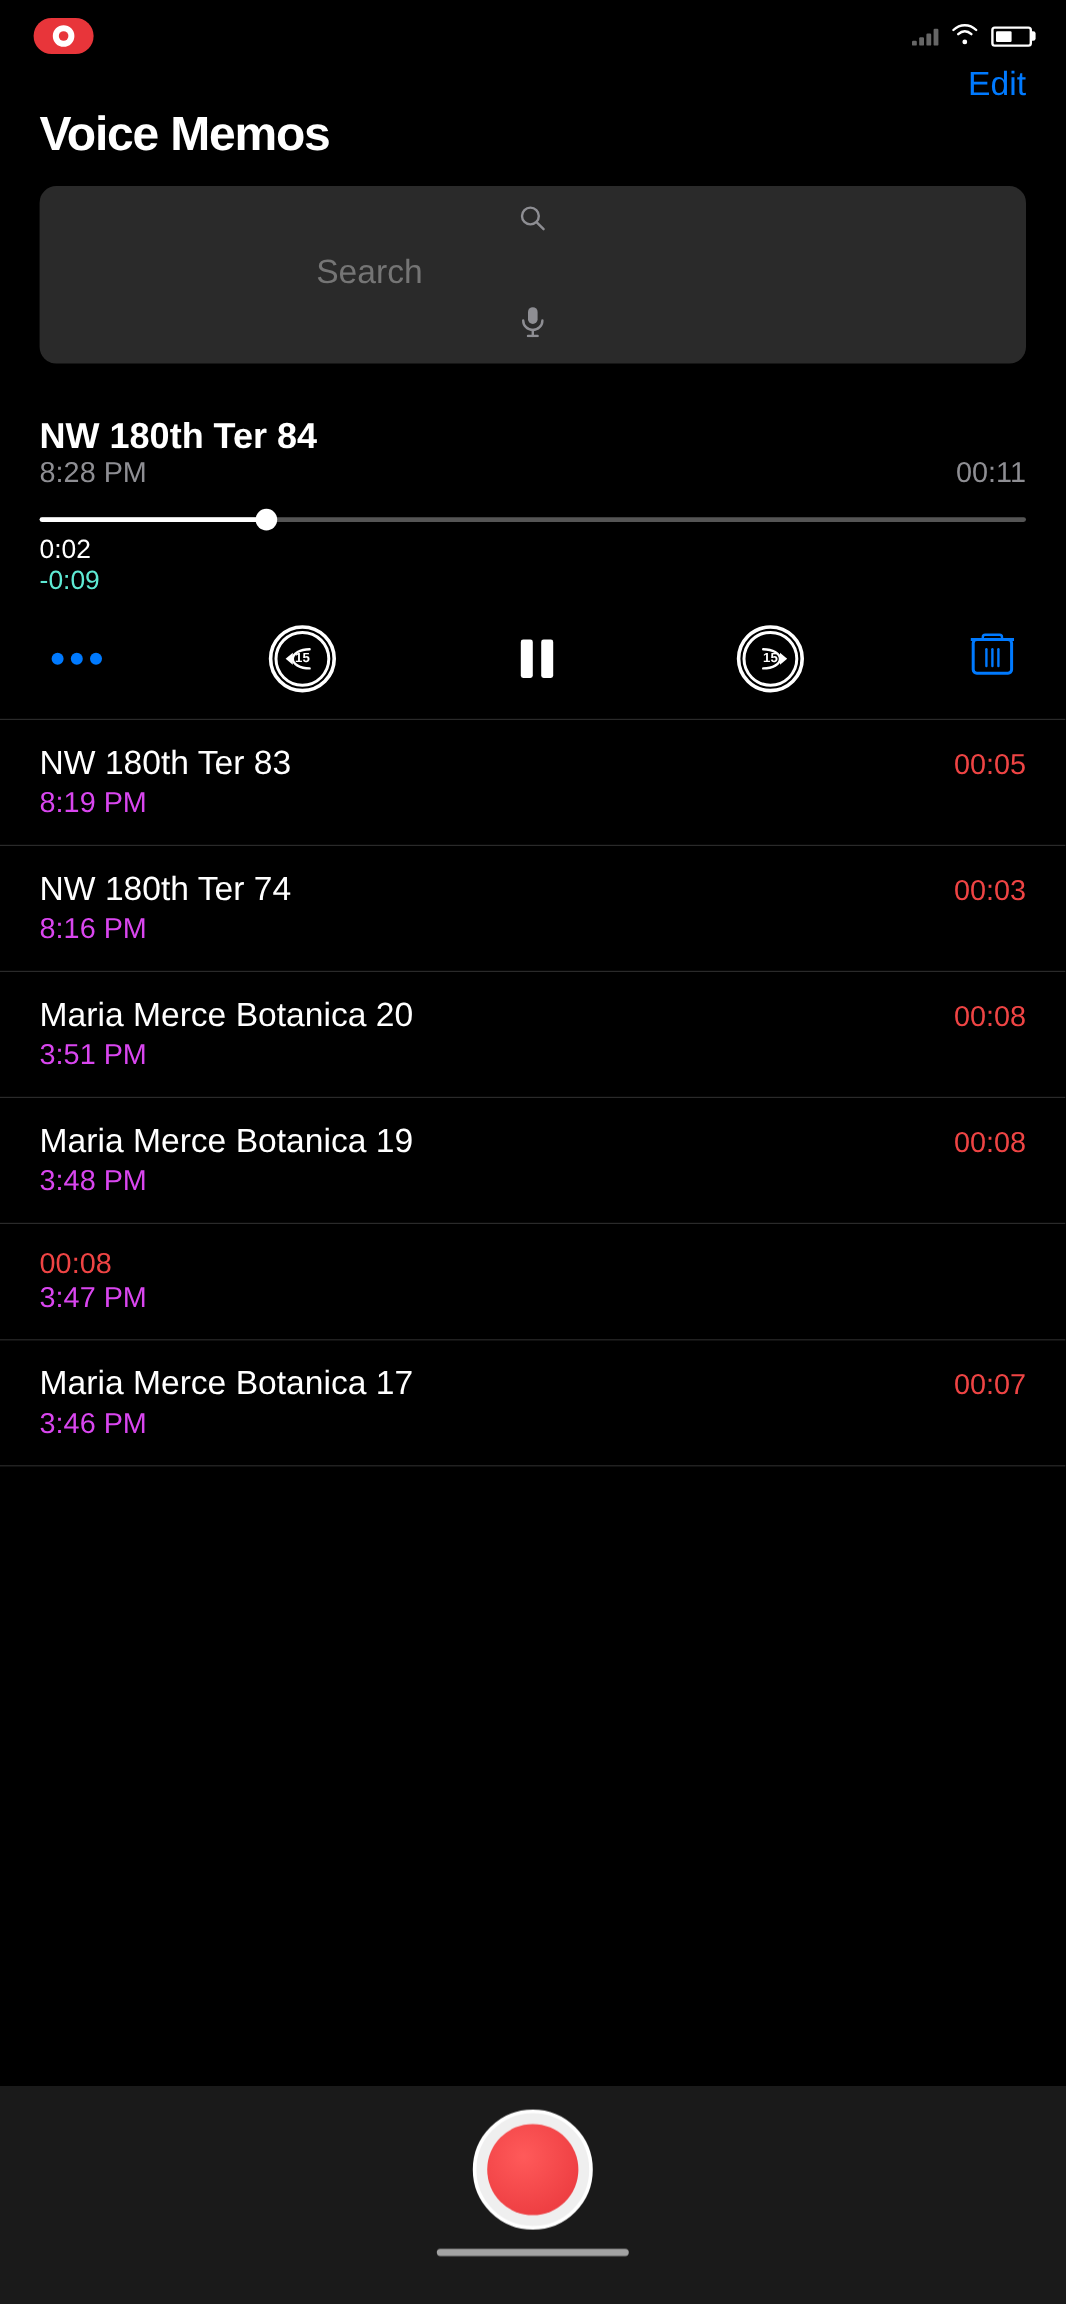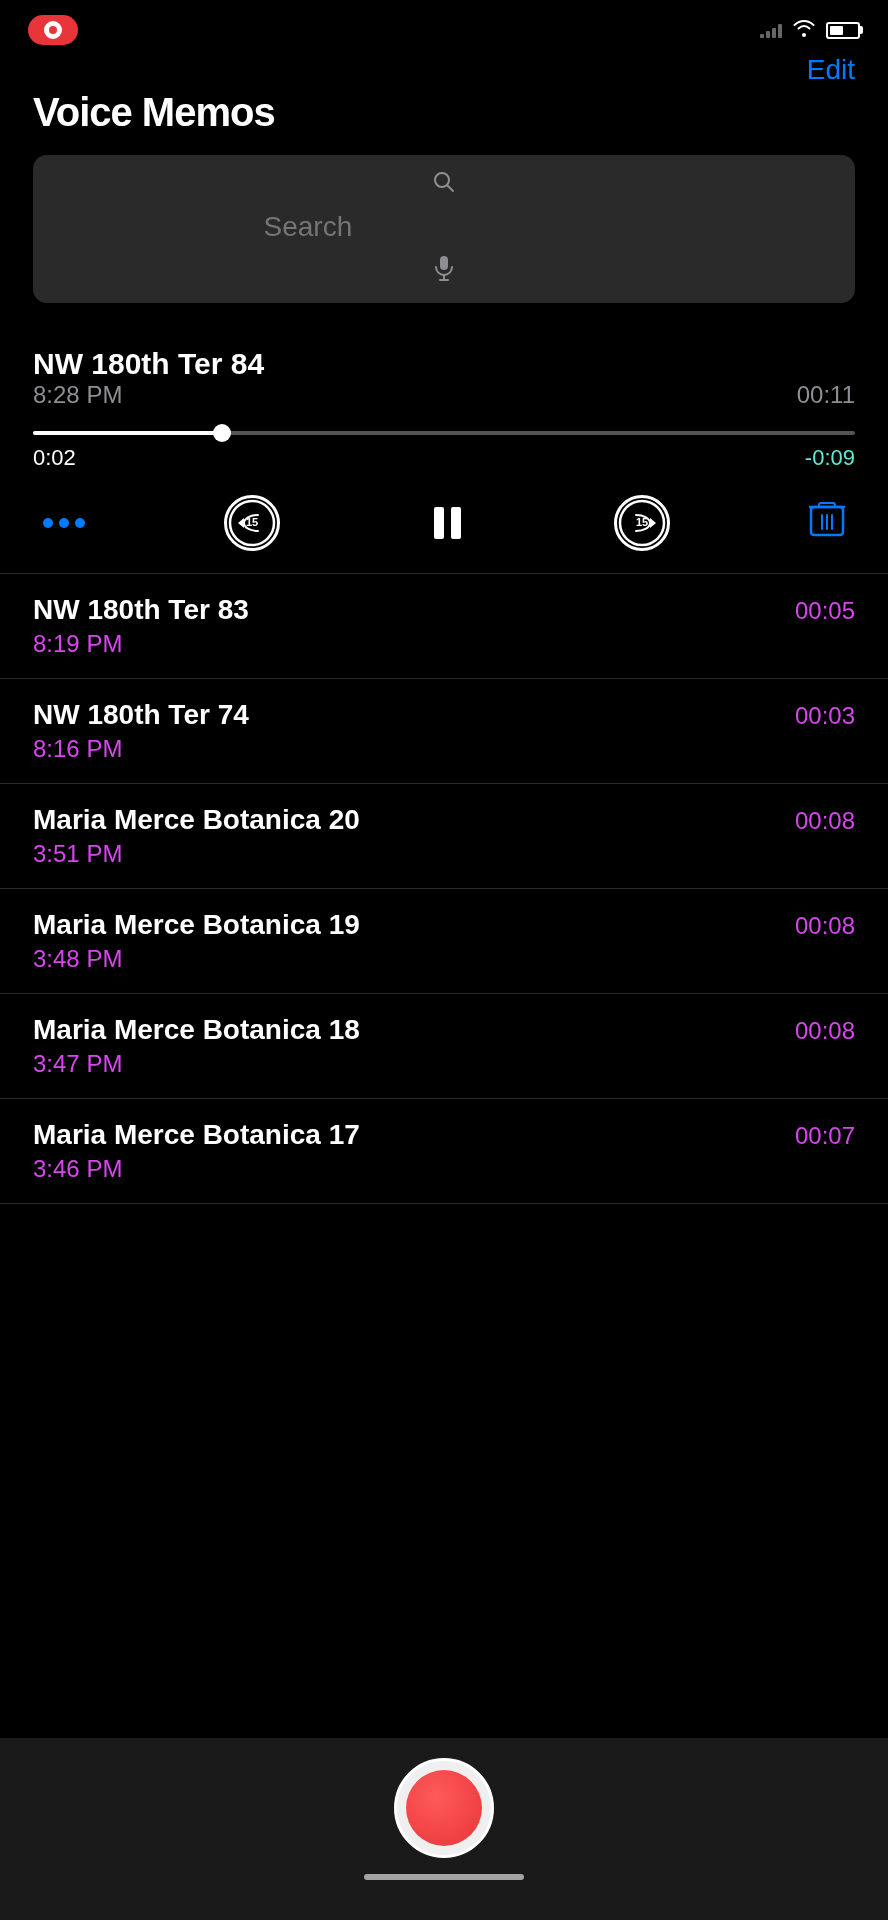--- a/index.html
+++ b/index.html
@@ -238,20 +238,21 @@
       position: absolute;
       right: -9px;
       top: 50%;
       transform: translateY(-50%);
     }
 
     .progress-times {
       display: flex;
       justify-content: space-between;
       margin-top: 10px;
+      flex-direction: column;
     }
 
     .progress-current {
       color: #fff;
       font-size: 22px;
     }
 
     .progress-remaining {
       color: #5eead4;
       font-size: 22px;
@@ -328,31 +329,31 @@
     }
 
     .memo-item-row {
       display: flex;
       justify-content: space-between;
       align-items: baseline;
     }
 
     .memo-item-title {
       font-size: 28px;
-      font-weight: 700;
+      font-weight: 400;
       margin-bottom: 4px;
     }
 
     .memo-item-time {
       color: #d946ef;
       font-size: 24px;
     }
 
     .memo-item-duration {
-      color: #d946ef;
+      color: #ef4444;
       font-size: 24px;
     }
 
     
     .bottom-bar {
       position: fixed;
       bottom: 0;
       left: 0;
       width: 888px;
       background: #1a1a1a;
@@ -553,21 +554,20 @@
       <div class="memo-item-row">
         <span class="memo-item-title">Maria Merce Botanica 19</span>
         <span class="memo-item-duration">00:08</span>
       </div>
       <div class="memo-item-row">
         <span class="memo-item-time">3:48 PM</span>
       </div>
     </div>
     <div class="memo-item">
       <div class="memo-item-row">
-        <span class="memo-item-title">Maria Merce Botanica 18</span>
         <span class="memo-item-duration">00:08</span>
       </div>
       <div class="memo-item-row">
         <span class="memo-item-time">3:47 PM</span>
       </div>
     </div>
     <div class="memo-item">
       <div class="memo-item-row">
         <span class="memo-item-title">Maria Merce Botanica 17</span>
         <span class="memo-item-duration">00:07</span>

